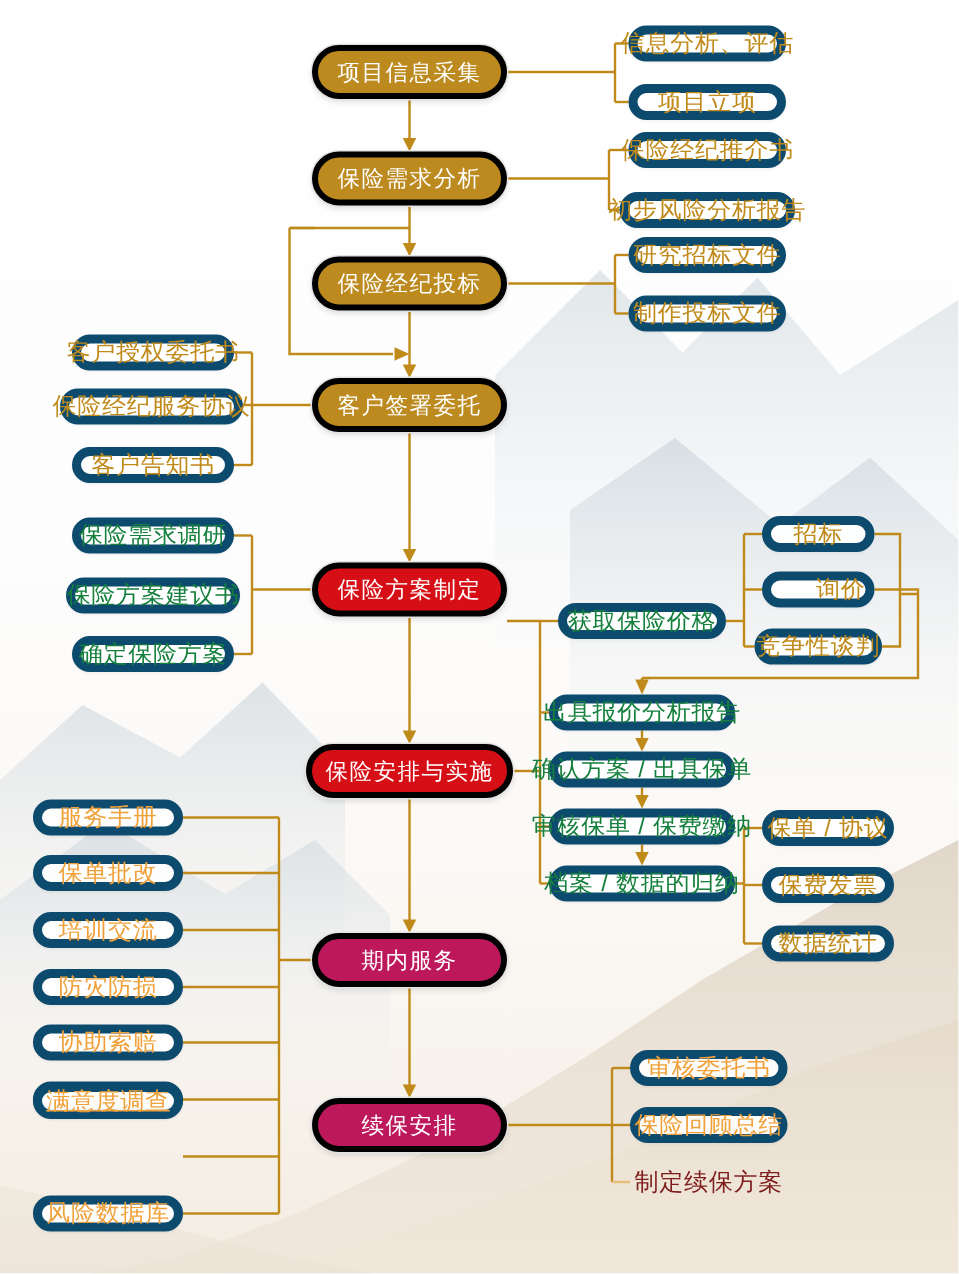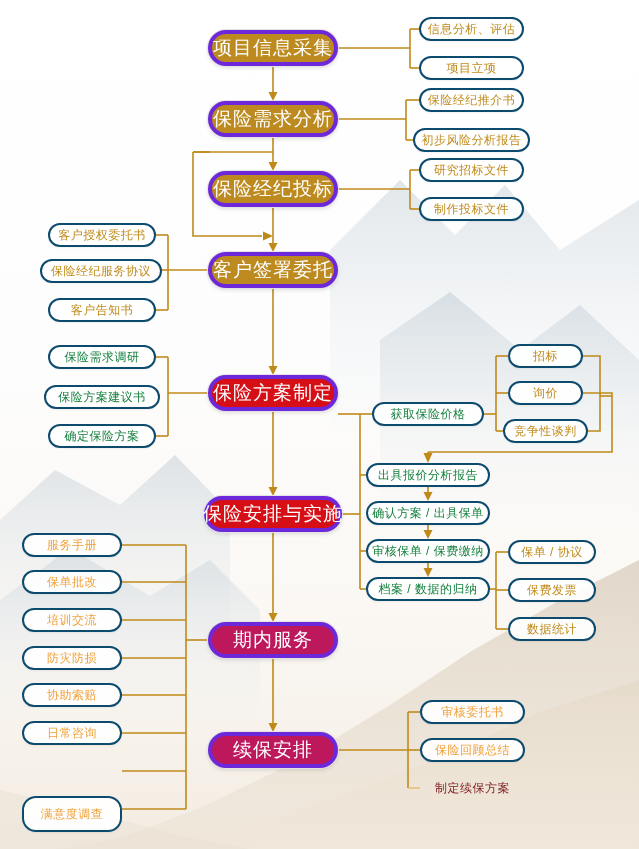--- a/index.html
+++ b/index.html
@@ -18,34 +18,34 @@
   #wires path,#wires line{fill:none;stroke:#C08A1A;stroke-width:1.6;}
   #wires .arrow{fill:#C08A1A;stroke:none;}
   #wires .pale{stroke:#E6BE7A;}
 
   
   .node{position:absolute;box-sizing:border-box;display:flex;align-items:center;justify-content:center;
         white-space:nowrap;}
 
   
   .main{
-    border-radius:22px;color:#ffffff;font-size:19px;letter-spacing:1px;
+    border-radius:22px;color:#ffffff;font-size:15px;letter-spacing:1px;
     background:#BC8A1E;
-    border:4px solid #6d28d9;
+    border:4px solid #000000;
     box-shadow:0 0 0 1px #e3e3e3, 0 2px 4px rgba(0,0,0,.13);
   }
   .main.gold{background:#BC8A1E;}
   .main.red{background:#D60E16;}
   .main.orange{background:#be185d;}
 
   
   .leaf{
     border-radius:14px;background:rgba(255,255,255,.92);
-    border:2px solid #0c4a6e;
-    font-size:12px;letter-spacing:.5px;
+    border:6px solid #0c4a6e;
+    font-size:16px;letter-spacing:.5px;
     box-shadow:0 1px 2px rgba(0,0,0,.05);
   }
   .leaf.gold{color:#C08A1A;}
   .leaf.red{color:#15803d;}
   .leaf.orange{color:#F0A13A;}
   .leaf.faded{background:transparent;border-color:transparent;box-shadow:none;color:#7f1d1d;}
 </style>
 </head>
 <body>
 
@@ -268,21 +268,21 @@
     <span>确定保险方案</span>
   </div>
 
   <div class="node leaf red" style="left:372px;top:402px;width:112px;height:24px;">
     <span>获取保险价格</span>
   </div>
 
   <div class="node leaf gold" style="left:508px;top:344px;width:75px;height:24px;">
     <span>招标</span>
   </div>
-  <div class="node leaf gold" style="left:508px;top:381px;width:75px;height:24px;">
+  <div class="node leaf gold" style="left:508px;top:381px;width:75px;height:24px;justify-content:flex-end;">
     <span>询价</span>
   </div>
   <div class="node leaf gold" style="left:503px;top:419px;width:85px;height:24px;">
     <span>竞争性谈判</span>
   </div>
 
   <div class="node leaf red" style="left:366px;top:463px;width:124px;height:24px;">
     <span>出具报价分析报告</span>
   </div>
   <div class="node leaf red" style="left:366px;top:501px;width:124px;height:24px;">
@@ -316,22 +316,25 @@
   </div>
   <div class="node leaf orange" style="left:22px;top:646px;width:100px;height:24px;">
     <span>防灾防损</span>
   </div>
   <div class="node leaf orange" style="left:22px;top:683px;width:100px;height:24px;">
     <span>协助索赔</span>
   </div>
   <div class="node leaf orange" style="left:22px;top:721px;width:100px;height:24px;">
     <span>日常咨询</span>
   </div>
-  <div class="node leaf orange" style="left:22px;top:796px;width:100px;height:36px;">
+  <div class="node leaf orange" style="left:22px;top:722px;width:100px;height:24px;text-decoration:underline;">
     <span>满意度调查</span>
+  </div>
+  <div class="node leaf orange" style="left:22px;top:797px;width:100px;height:24px;">
+    <span>风险数据库</span>
   </div>
 
   <div class="node leaf orange" style="left:420px;top:700px;width:105px;height:24px;">
     <span>审核委托书</span>
   </div>
   <div class="node leaf orange" style="left:420px;top:738px;width:105px;height:24px;">
     <span>保险回顾总结</span>
   </div>
   <div class="node leaf orange faded" style="left:420px;top:776px;width:105px;height:24px;">
     <span>制定续保方案</span>

